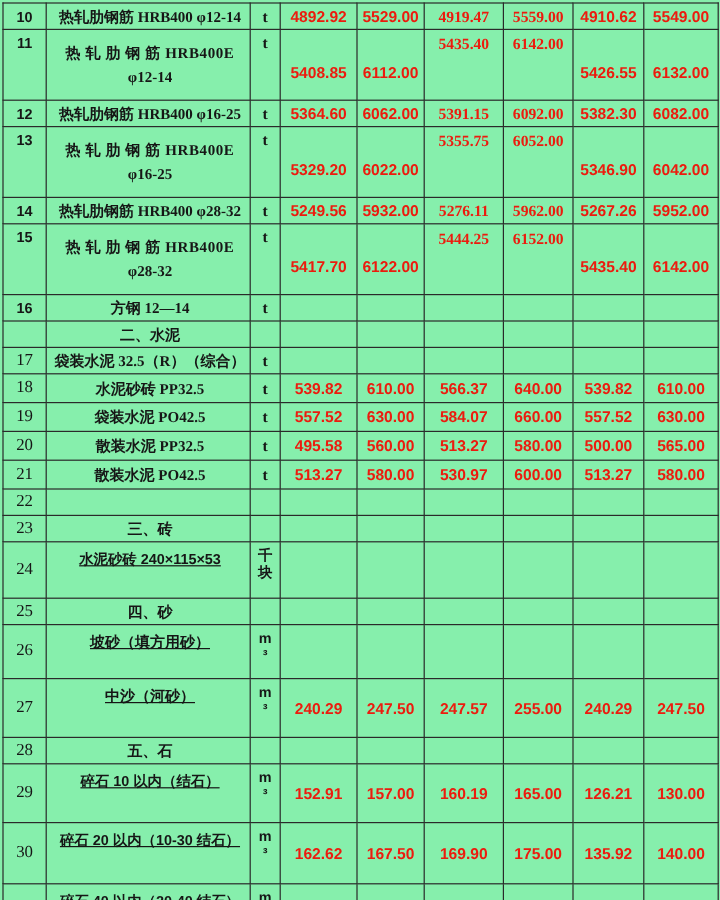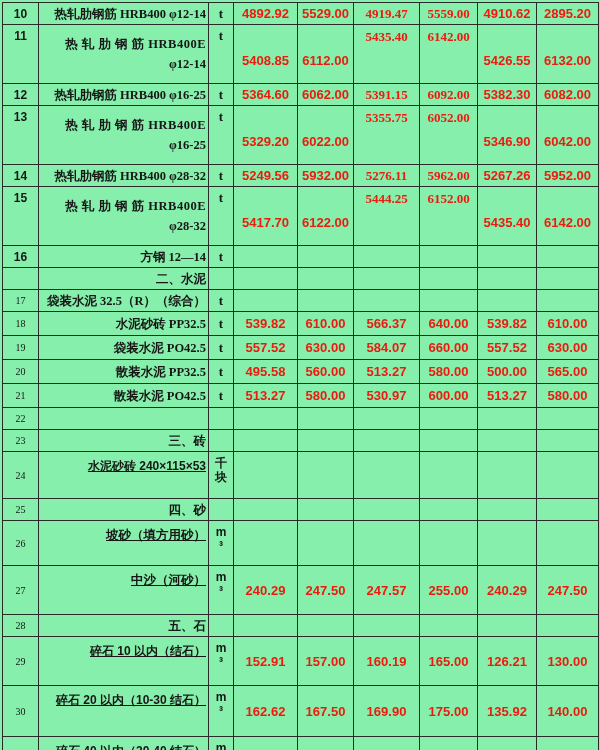--- a/index.html
+++ b/index.html
@@ -17,25 +17,25 @@
   }
   
   tr.s  > td{height:21px;}
   tr.s23> td{height:23px;}
   tr.d  > td{height:46px;}
   tr.t40> td{height:40px;}
   tr.t42> td{height:42px;}
   tr.t44> td{height:44px;}
   tr.t46> td{height:46px;}
   
-  td.no{font-family:"Liberation Serif",serif;font-size:10px;font-weight:400;}
+  td.no{font-family:"Liberation Serif",serif;font-size:14px;font-weight:400;}
   td.no.nb{font-family:"Liberation Sans",sans-serif;font-size:12px;font-weight:700;}
   
   td.name{
-    text-align:right;padding-left:5px;font-weight:700;font-size:12.5px;
+    text-align:center;padding-left:5px;font-weight:700;font-size:12.5px;
     font-family:"Liberation Serif",serif;
     margin-top:27px;
   }
   tr.latin-sans td.name{font-family:"Liberation Sans",sans-serif;font-size:12px;}
   td.name .l1,td.name .l2{line-height:20px;}
   tr.d td.name .l1{letter-spacing:0.5px;}
   
   tr.t40 td.name,tr.t42 td.name,tr.t44 td.name,tr.t46 td.name{vertical-align:top;padding-top:4px;text-decoration:underline;}
   
   td.unit{font-weight:700;}
@@ -76,21 +76,21 @@
           <td class="no nb">10</td>
           <td class="name">
             <div class="l1">热轧肋钢筋 HRB400 φ12-14</div>
           </td>
           <td class="unit u-t"><span>t</span></td>
           <td class="val c1">4892.92</td>
           <td class="val c2">5529.00</td>
           <td class="val c3">4919.47</td>
           <td class="val c4">5559.00</td>
           <td class="val c5">4910.62</td>
-          <td class="val c6">2895.20</td>
+          <td class="val c6">5549.00</td>
         </tr>
         <tr class="d serif-mid">
           <td class="no nb">11</td>
           <td class="name">
             <div class="l1">热 轧 肋 钢 筋  HRB400E</div>
             <div class="l2">φ12-14</div>
           </td>
           <td class="unit u-t"><span>t</span></td>
           <td class="val c1">5408.85</td>
           <td class="val c2">6112.00</td>

